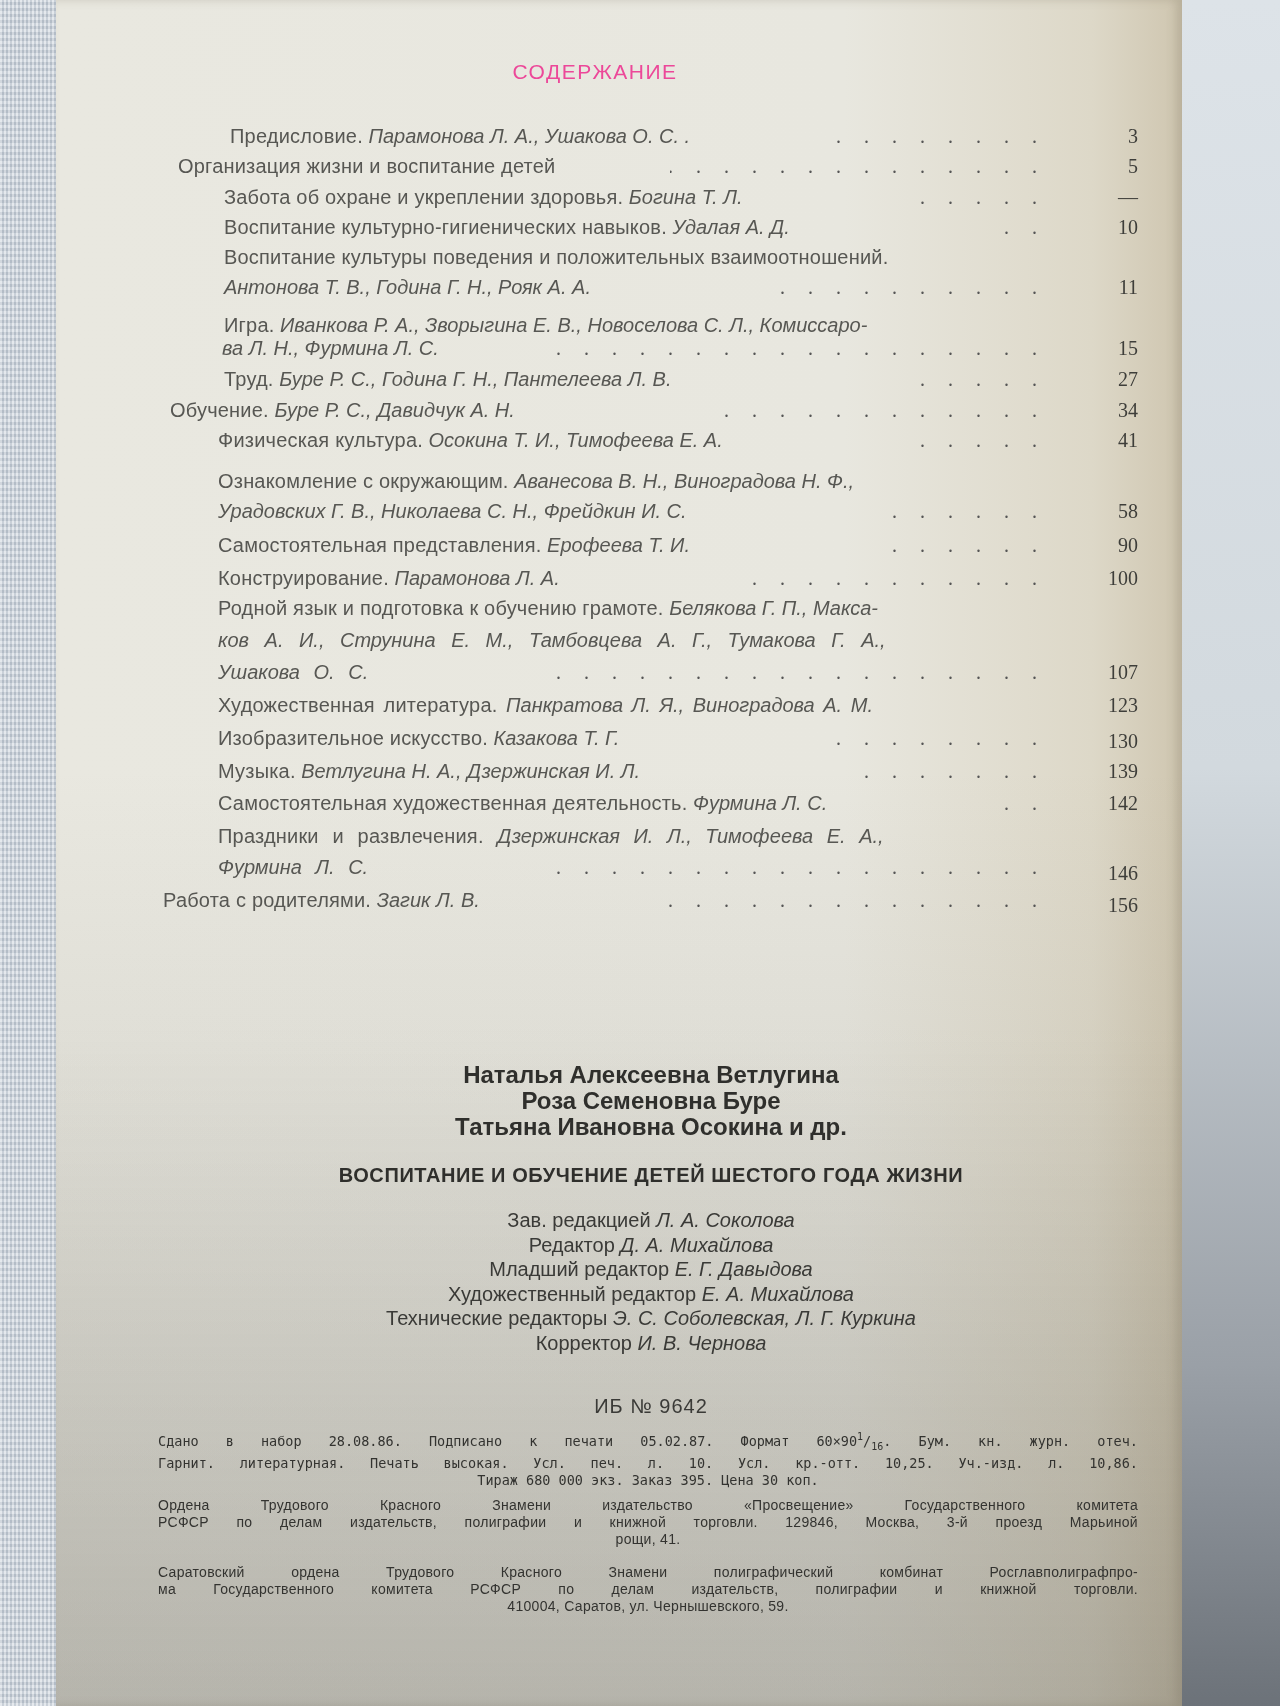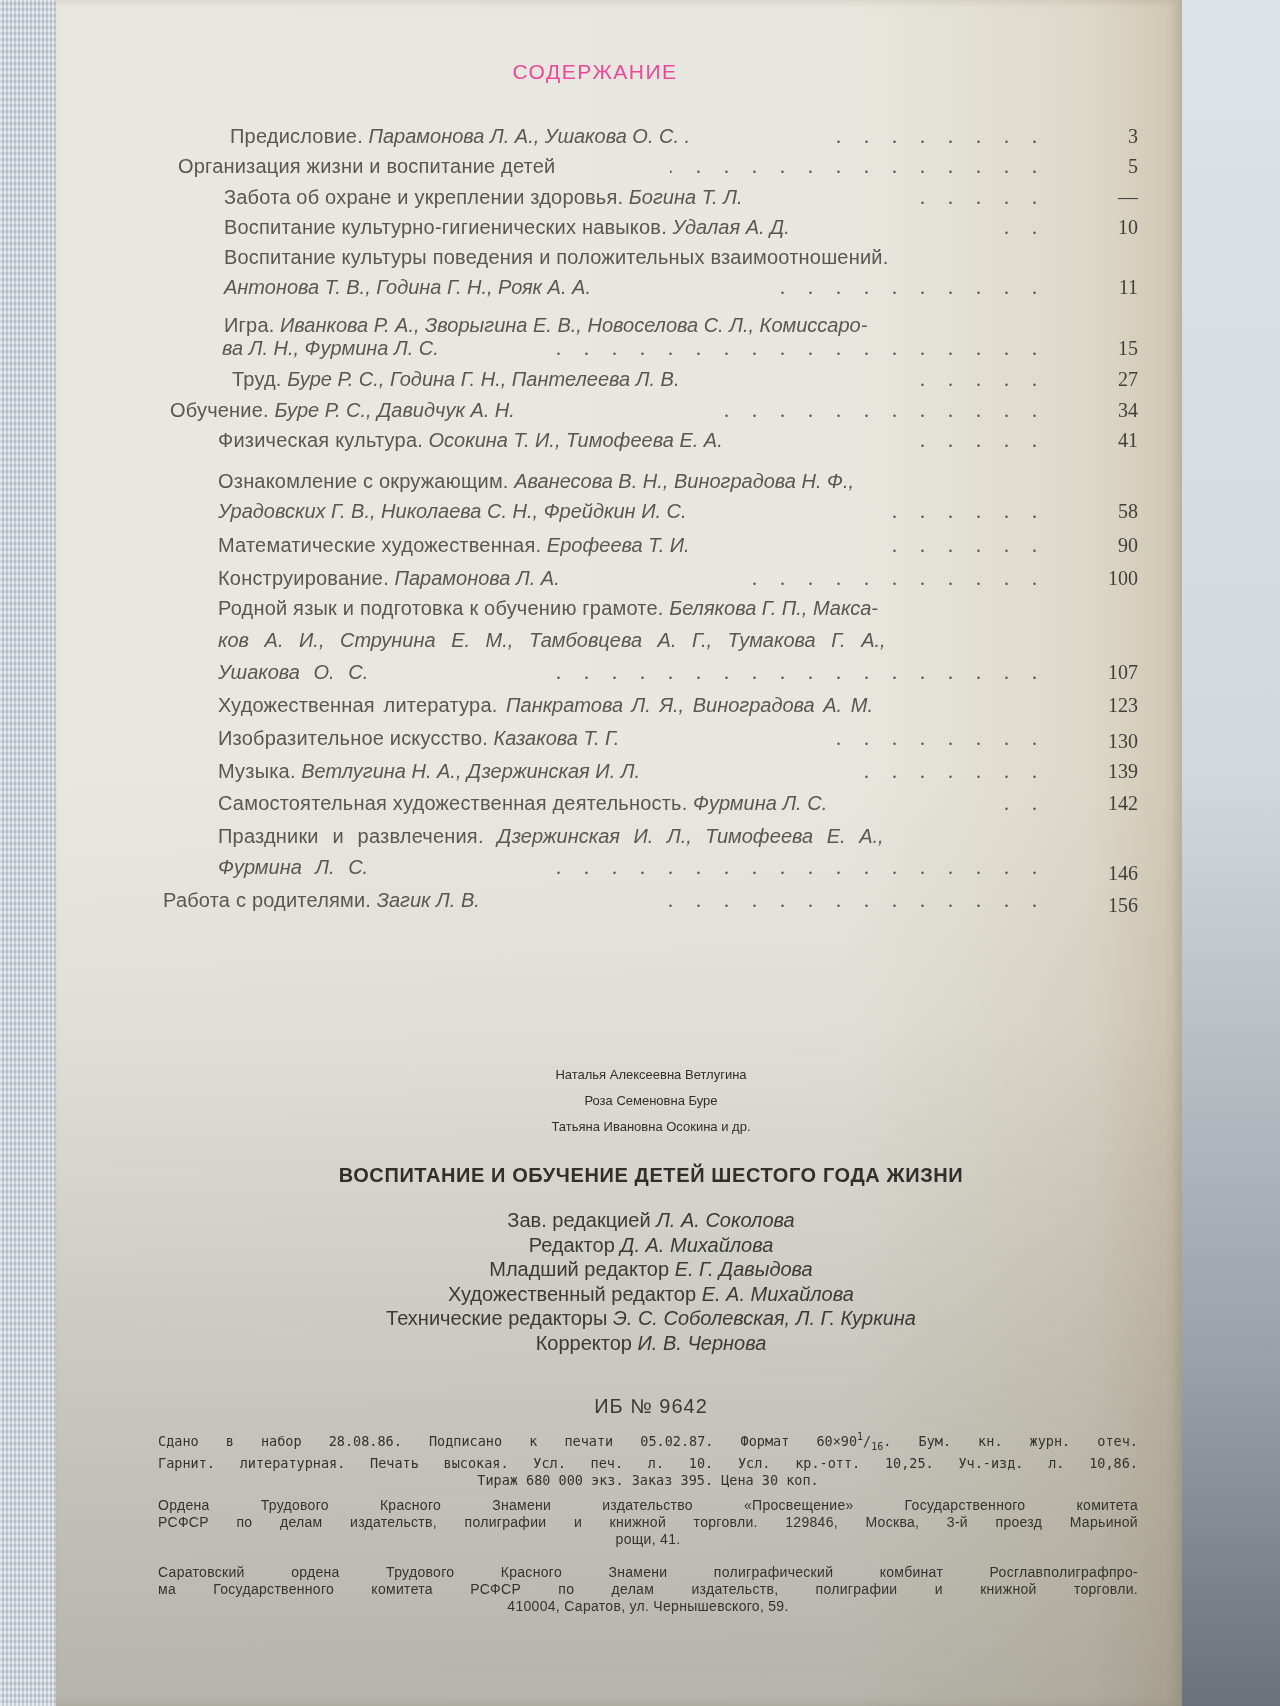--- a/index.html
+++ b/index.html
@@ -51,21 +51,21 @@
   }
   .pageno {
     position: absolute; left: 1080px; width: 58px; text-align: right;
     height: 30px; line-height: 30px; font-size: 20px; color: #3e3e3a;
   }
   .colophon-center {
     position: absolute; left: 56px; width: 1190px; text-align: center;
     font-family: "Liberation Sans", "DejaVu Sans", sans-serif;
     color: #2f2f2c; white-space: nowrap;
   }
-  .authors-block { font-size: 13px; font-weight: normal; line-height: 26px; }
+  .authors-block { font-size: 24px; font-weight: bold; line-height: 26px; }
   .book-title { font-size: 20px; font-weight: bold; letter-spacing: 0.6px; }
   .staff { font-size: 20px; line-height: 24.5px; color: #3a3a37; }
   .staff .role { }
   .staff .person { font-style: italic; }
   .ib { font-size: 20px; color: #3a3a37; letter-spacing: 1px; }
   .fine {
     position: absolute; left: 158px; width: 980px;
     font-family: "DejaVu Sans Mono", "Liberation Mono", monospace;
     font-size: 13.5px; line-height: 17px; color: #333330; text-align: justify;
     text-align-last: justify;
@@ -133,21 +133,21 @@
   <div class="toc-line" style="left:224px;top:310px">
     <span class="title">Игра.</span>
     <span class="authors">Иванкова Р. А., Зворыгина Е. В., Новоселова С. Л., Комиссаро-</span>
   </div>
   <div class="toc-line" style="left:222px;top:333px">
     <span class="authors">ва Л. Н., Фурмина Л. С.</span>
   </div>
   <div class="dots" style="left:540px;width:520px;top:333px">..................</div>
   <div class="pageno" style="top:333px">15</div>
 
-  <div class="toc-line" style="left:232px;top:364px">
+  <div class="toc-line" style="left:224px;top:364px">
     <span class="title">Труд.</span>
     <span class="authors">Буре Р. С., Година Г. Н., Пантелеева Л. В.</span>
   </div>
   <div class="dots" style="left:880px;width:180px;top:364px">.....</div>
   <div class="pageno" style="top:364px">27</div>
 
   <div class="toc-line" style="left:170px;top:395px">
     <span class="title">Обучение.</span>
     <span class="authors">Буре Р. С., Давидчук А. Н.</span>
   </div>
@@ -165,21 +165,21 @@
     <span class="title">Ознакомление с окружающим.</span>
     <span class="authors">Аванесова В. Н., Виноградова Н. Ф.,</span>
   </div>
   <div class="toc-line" style="left:218px;top:496px">
     <span class="authors">Урадовских Г. В., Николаева С. Н., Фрейдкин И. С.</span>
   </div>
   <div class="dots" style="left:860px;width:200px;top:496px">......</div>
   <div class="pageno" style="top:496px">58</div>
 
   <div class="toc-line" style="left:218px;top:530px">
-    <span class="title">Математические художественная.</span>
+    <span class="title">Самостоятельная представления.</span>
     <span class="authors">Ерофеева Т. И.</span>
   </div>
   <div class="dots" style="left:860px;width:200px;top:530px">......</div>
   <div class="pageno" style="top:530px">90</div>
 
   <div class="toc-line" style="left:218px;top:563px">
     <span class="title">Конструирование.</span>
     <span class="authors">Парамонова Л. А.</span>
   </div>
   <div class="dots" style="left:700px;width:360px;top:563px">...........</div>

